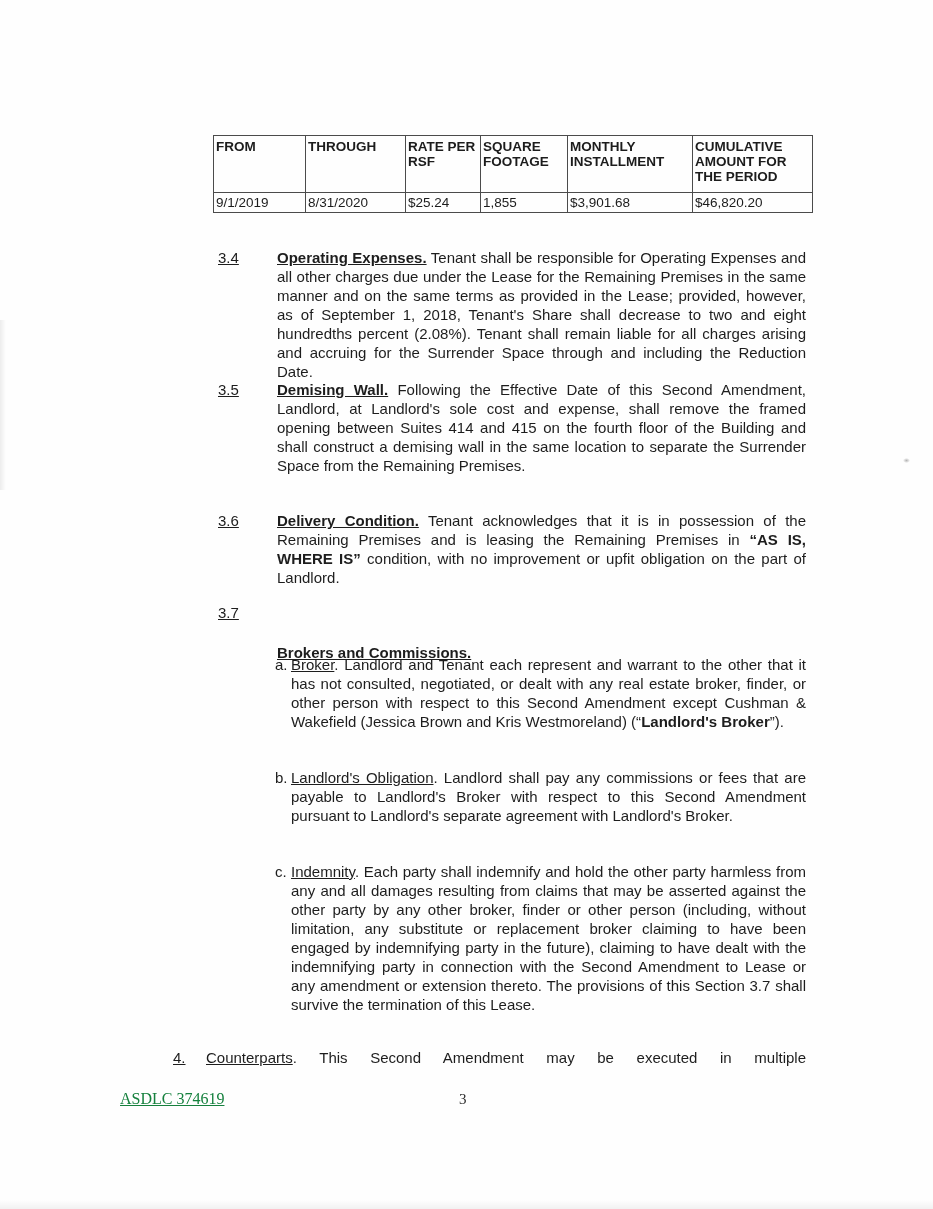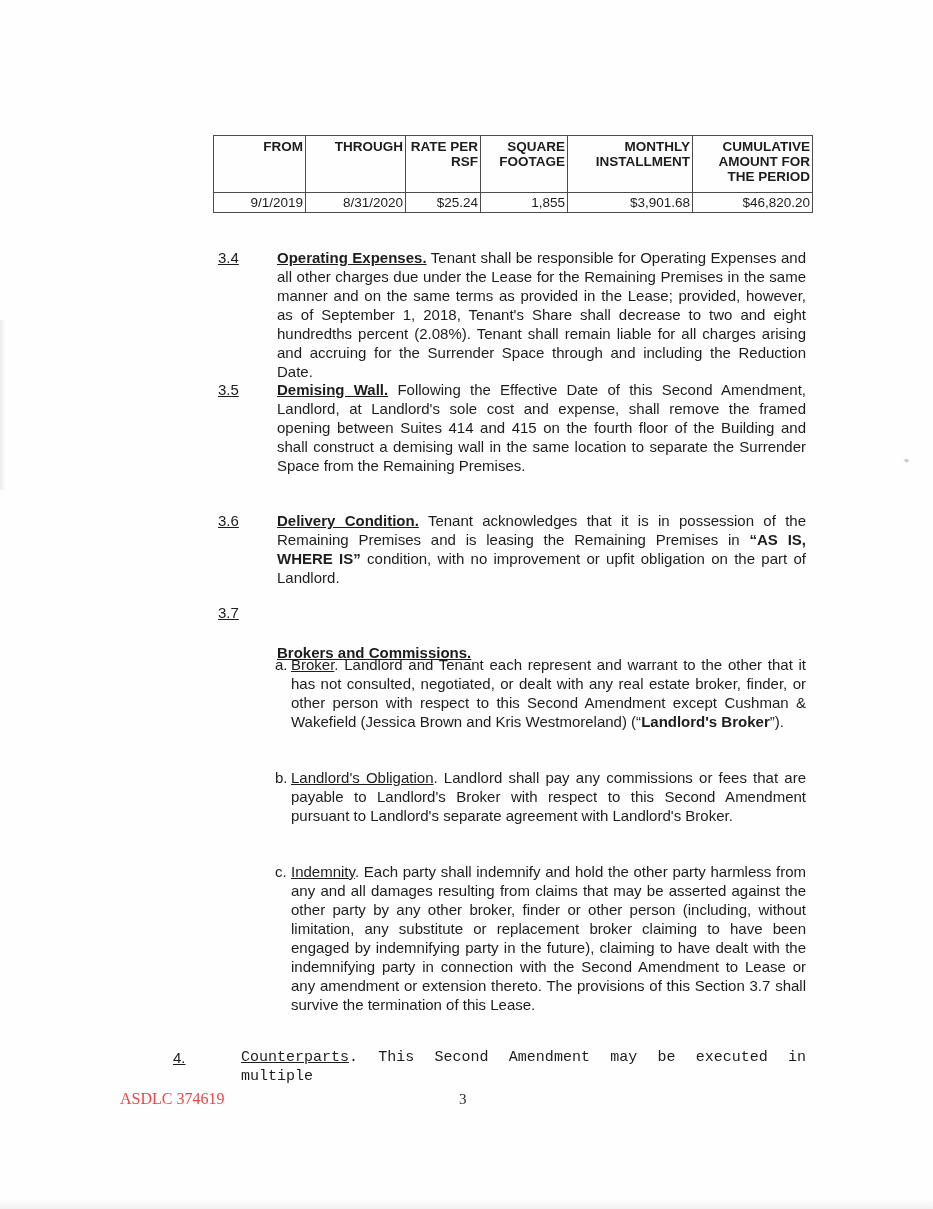--- a/index.html
+++ b/index.html
@@ -20,21 +20,21 @@
     top: 135px;
     width: 599px;
     border-collapse: collapse;
     table-layout: fixed;
     font-size: 13.5px;
     line-height: 15px;
     color: #1c1c1c;
   }
   table.rent th, table.rent td {
     border: 1.4px solid #4b4b4b;
-    text-align: right;
+    text-align: left;
     padding: 1px 2px;
     overflow: hidden;
   }
   table.rent th {
     font-weight: bold;
     vertical-align: top;
     height: 52px;
     padding-top: 3px;
   }
   table.rent td { height: 17px; font-weight: normal; }
@@ -60,32 +60,33 @@
   .sub {
     position: absolute;
     left: 275px;
     width: 531px;
     font-size: 15px;
     line-height: 19px;
   }
   .sub .num { position: absolute; left: 0; top: 0; }
   .sub .txt { margin-left: 16px; text-align: justify; }
   .sec4 { left: 173px; width: 633px; }
-  .sec4 .txt { margin-left: 68px; text-align: justify; text-align-last: justify; font-family: Liberation Mono, monospace; }
+  .sec4 .txt { margin-left: 33px; text-align: justify; text-align-last: justify; }
   .heading-line .txt { text-align: left; margin-top: 40px; }
   .b { font-weight: bold; }
   .u { text-decoration: underline; }
   
   .footer-id {
     position: absolute;
     left: 120px;
     top: 1090px;
     font-family: "Liberation Serif", serif;
     font-size: 16px;
-    color: #ef4444;
+    color: #15803d;
+    text-decoration: underline;
   }
   .footer-page {
     position: absolute;
     left: 459px;
     top: 1091px;
     font-family: "Liberation Serif", serif;
     font-size: 15px;
     color: #2b2b2b;
   }
   

